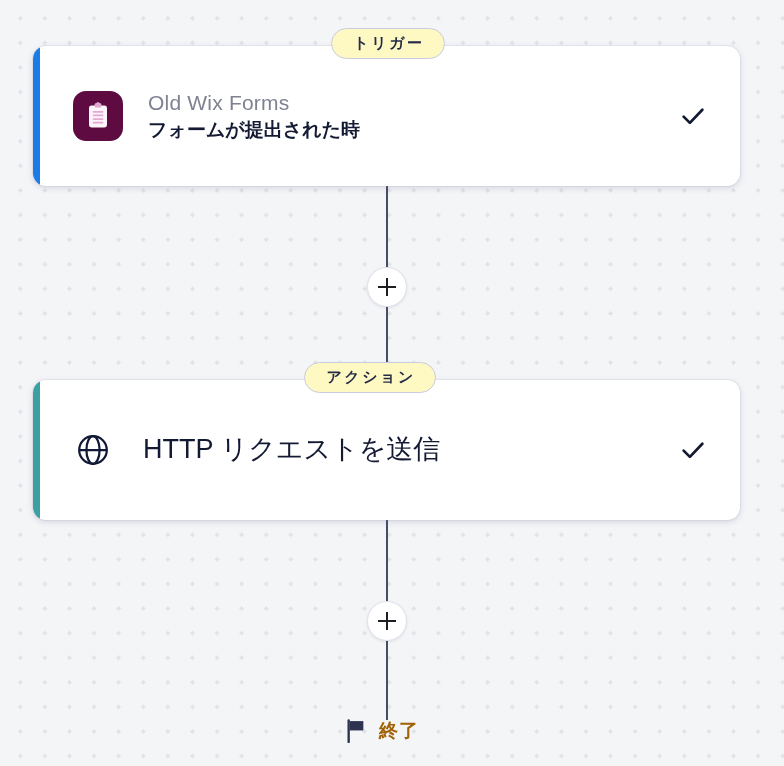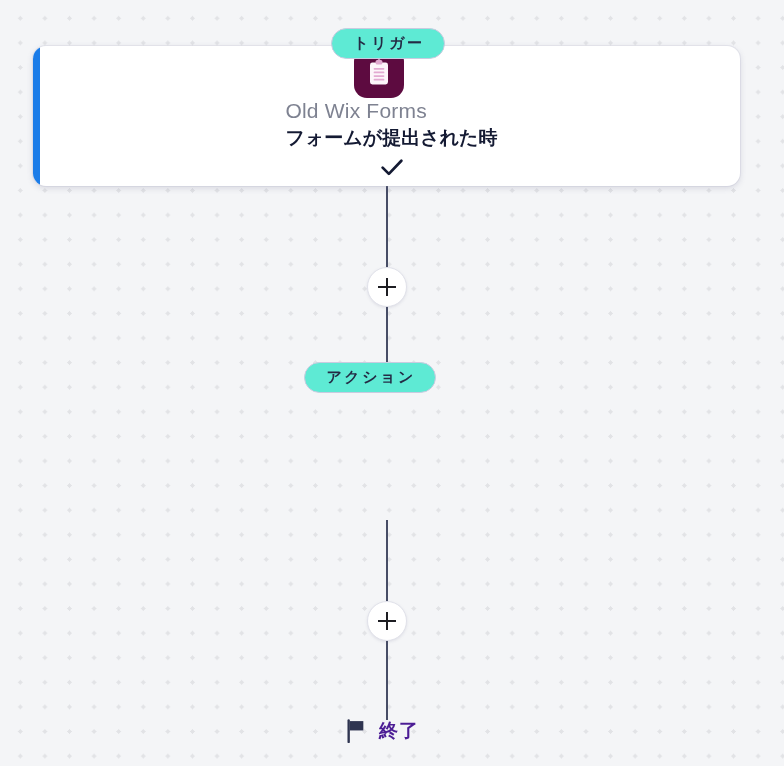--- a/index.html
+++ b/index.html
@@ -61,21 +61,20 @@
   }
   .accent-blue { background: #1b7ce8; }
   .accent-teal { background: #3aa0a2; }
 
   .node-inner {
     display: flex;
     align-items: center;
     width: 100%;
     padding: 0 30px 0 40px;
     box-sizing: border-box;
-    flex-direction: column;
   }
 
   
   .app-icon {
     width: 50px;
     height: 50px;
     border-radius: 13px;
     background: #5d0b40;
     flex: 0 0 auto;
     display: flex;
@@ -130,21 +129,21 @@
     color: #141a33;
     display: flex;
     align-items: center;
     justify-content: center;
   }
 
   
   .pill {
     position: absolute;
     height: 31px;
-    background: #5eead4;
+    background: #fef9c3;
     border: 1.5px solid #c9cbe0;
     border-radius: 16px;
     display: flex;
     align-items: center;
     justify-content: center;
     padding: 10px 19px;
     font-size: 15px;
     font-weight: bold;
     color: #242b45;
     letter-spacing: 2.5px;
@@ -200,21 +199,21 @@
   }
   .flag-icon {
     width: 22px;
     height: 24px;
     color: #2e3450;
     display: block;
   }
   .end-label {
     font-size: 19px;
     font-weight: bold;
-    color: #4c1d95;
+    color: #a16207;
     letter-spacing: 1px;
   }
 </style>
 </head>
 <body>
 
 <div class="canvas">
 
   <div class="connector conn-1"></div>
   <div class="connector conn-2"></div>
@@ -249,20 +248,40 @@
     </div>
   </div>
 
   <div class="plus-btn plus-1">
     <span class="bar-h"></span>
     <span class="bar-v"></span>
   </div>
 
   <div class="pill pill-action">アクション</div>
 
+  <div class="node node-action">
+    <div class="accent-bar accent-teal"></div>
+    <div class="node-inner">
+      <div class="plain-icon">
+        <svg width="36" height="36" viewBox="0 0 24 24" fill="none" stroke="currentColor" stroke-width="1.5" aria-hidden="true">
+          <circle cx="12" cy="12" r="9.2"></circle>
+          <ellipse cx="12" cy="12" rx="4.4" ry="9.2"></ellipse>
+          <line x1="2.8" y1="12" x2="21.2" y2="12"></line>
+        </svg>
+      </div>
+      <div class="node-text">
+        <div class="node-title-lg">HTTP リクエストを送信</div>
+      </div>
+      <div class="check-icon">
+        <svg width="30" height="30" viewBox="0 0 24 24" fill="none" stroke="currentColor" stroke-width="2.2" stroke-linecap="round" stroke-linejoin="round" aria-hidden="true">
+          <polyline points="4.5,12.5 9.5,17.5 19.5,7"></polyline>
+        </svg>
+      </div>
+    </div>
+  </div>
 
   <div class="plus-btn plus-2">
     <span class="bar-h"></span>
     <span class="bar-v"></span>
   </div>
 
   <div class="end-marker">
     <svg class="flag-icon" viewBox="0 0 24 26" aria-hidden="true">
       <path d="M4 1.5 L4 25" stroke="#2e3450" stroke-width="2.6" stroke-linecap="round"></path>
       <path d="M5.2 2.2 L20 2.2 L20 12.4 L5.2 12.4 Z" fill="#2e3450"></path>

